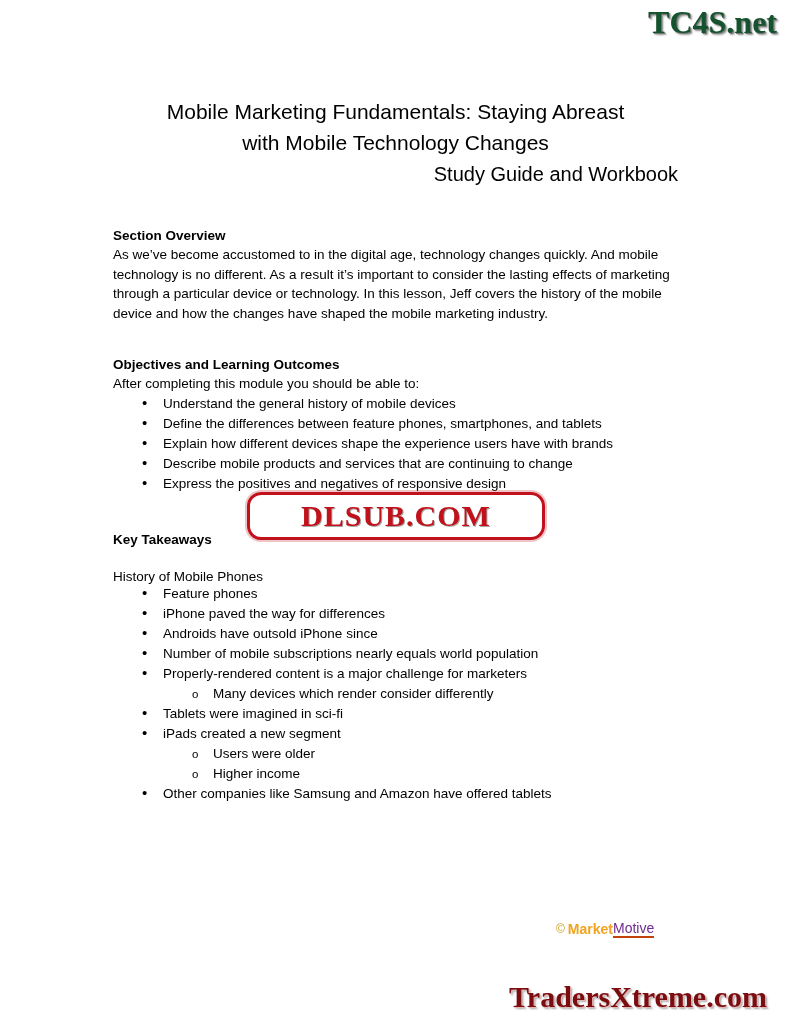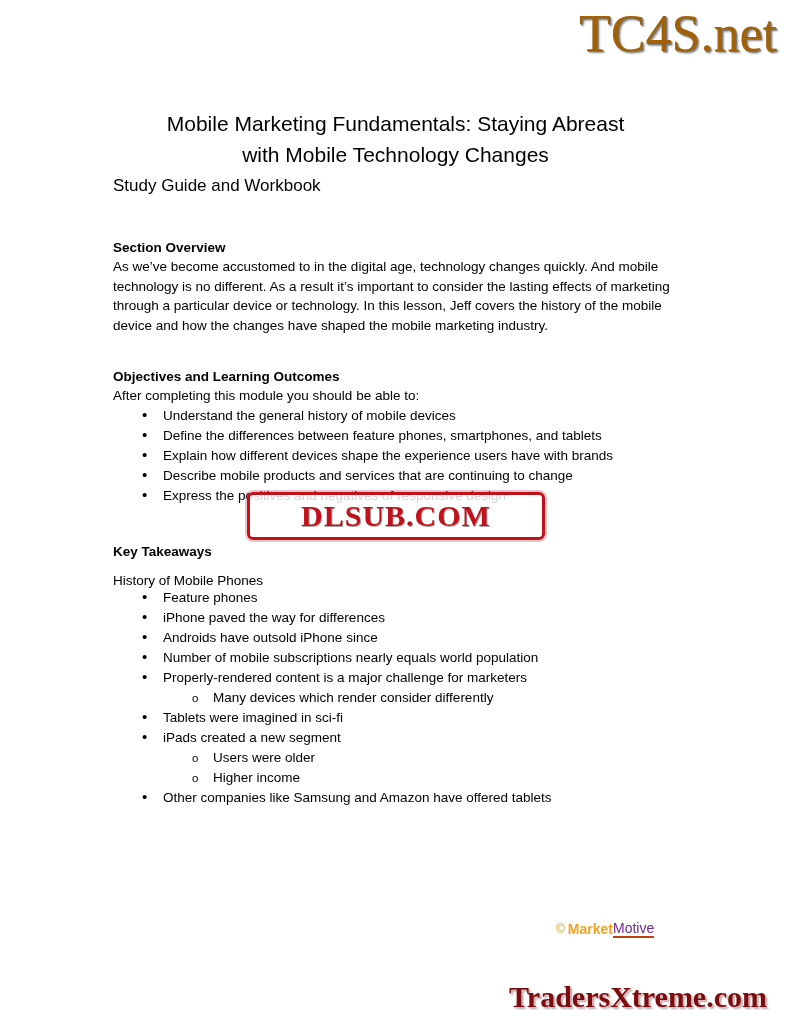--- a/index.html
+++ b/index.html
@@ -23,23 +23,23 @@
     height: 1024px;
     background: #ffffff;
   }
 
   
   .wm-top {
     position: absolute;
     right: 14px;
     top: 4px;
     font-family: "Liberation Serif", serif;
-    font-size: 52px;
-    font-weight: normal;
-    color: #a16207;
+    font-size: 32px;
+    font-weight: bold;
+    color: #14532d;
     letter-spacing: 0px;
     text-shadow:
       1px 1px 0 #777,
       2px 2px 2px rgba(0,0,0,0.45);
     white-space: nowrap;
   }
 
   
   .wm-bottom {
     position: absolute;
@@ -56,56 +56,56 @@
   }
 
   
   .wm-stamp {
     position: absolute;
     left: 247px;
     top: 492px;
     width: 292px;
     height: 42px;
     border: 3px solid #c1121c;
-    border-radius: 6px;
+    border-radius: 14px;
     background: rgba(255,255,255,0.82);
     display: flex;
     align-items: center;
     justify-content: center;
     box-shadow: 0 0 0 2px rgba(193,18,28,0.25);
   }
   .wm-stamp span {
     font-family: "Liberation Serif", serif;
     font-weight: bold;
     font-size: 30px;
     letter-spacing: 1px;
     color: #c1121c;
     text-shadow: 1px 1px 0 rgba(0,0,0,0.35);
   }
 
   .content {
     position: absolute;
     left: 113px;
-    top: 12px;
+    top: 0;
     width: 565px;
   }
 
   h1.doc-title {
     font-size: 21px;
     font-weight: normal;
     line-height: 31px;
     text-align: center;
     margin: 0;
     padding-top: 96px;
   }
   h1.doc-title .l2 { display: block; }
 
   .doc-subtitle {
-    text-align: left;
-    font-size: 17px;
+    text-align: right;
+    font-size: 20px;
     margin-top: 6px;
     line-height: 20px;
   }
 
   .sec-head {
     font-size: 13.5px;
     font-weight: bold;
     margin: 0;
   }
 
@@ -154,21 +154,21 @@
     left: 79px;
     top: 0px;
     font-size: 11.5px;
   }
 
   .list-objectives { margin-top: 1px; }
 
   .block-takeaways { margin-top: 38px; }
   .sub-head {
     font-size: 13.5px;
-    margin-top: 14px;
+    margin-top: 22px;
   }
   .list-takeaways { margin-top: 18px; }
 
   
   .logo {
     position: absolute;
     left: 556px;
     top: 920px;
     display: flex;
     align-items: center;

